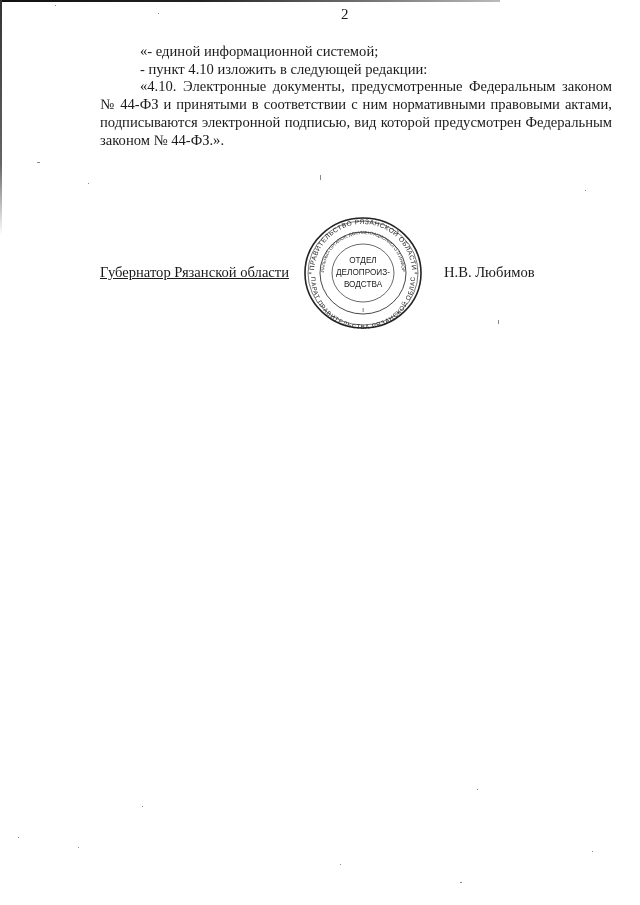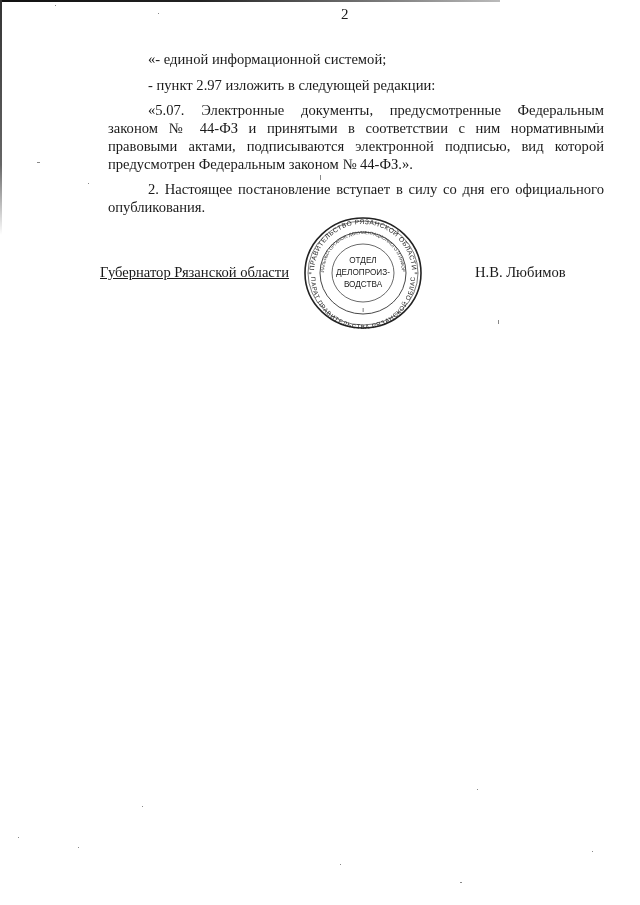--- a/index.html
+++ b/index.html
@@ -40,35 +40,35 @@
     }
     .body-text {
       position: absolute;
       left: 100px;
       top: 43px;
       width: 512px;
       font-size: 14.6px;
       line-height: 17.7px;
     }
     .body-text p {
-      margin: 8px;
+      margin: 0;
       text-align: justify;
       text-align-last: left;
     }
     .indent { text-indent: 40px; }
     .signature-row {
       position: absolute;
       left: 100px;
       top: 263px;
       width: 460px;
       font-size: 14.6px;
       line-height: 18px;
     }
     .sig-title { position: absolute; left: 0; top: 0; white-space: nowrap; text-decoration: underline; }
-    .sig-name { position: absolute; left: 344px; top: 0; white-space: nowrap; margin-left: 31px; }
+    .sig-name { position: absolute; left: 344px; top: 0; white-space: nowrap; }
     .stamp {
       position: absolute;
       left: 298px;
       top: 211px;
       width: 130px;
       height: 120px;
     }
     .speck {
       position: absolute;
       width: 1px; height: 1px;
@@ -79,23 +79,22 @@
 <body>
 
 <div class="page">
   <div class="edge-top"></div>
   <div class="edge-left"></div>
 
   <div class="page-number">2</div>
 
   <div class="body-text">
     <p class="indent">«- единой информационной системой;</p>
-    <p class="indent">- пункт 2.97 изложить в следующей редакции:</p>
-    <p class="indent">«5.07. Электронные документы, предусмотренные Федеральным законом № 44-ФЗ и принятыми в соответствии с ним нормативными правовыми актами, подписываются электронной подписью, вид которой предусмотрен Федеральным законом № 44-ФЗ.».</p>
-    <p class="indent">2. Настоящее постановление вступает в силу со дня его официального опубликования.</p>
+    <p class="indent">- пункт 4.10 изложить в следующей редакции:</p>
+    <p class="indent">«4.10. Электронные документы, предусмотренные Федеральным законом № 44-ФЗ и принятыми в соответствии с ним нормативными правовыми актами, подписываются электронной подписью, вид которой предусмотрен Федеральным законом № 44-ФЗ.».</p>
   </div>
 
   <div class="signature-row">
     <span class="sig-title">Губернатор Рязанской области</span>
     <span class="sig-name">Н.В. Любимов</span>
   </div>
 
   <div class="stamp">
     <svg width="130" height="120" viewBox="0 0 130 120">
       <defs>

